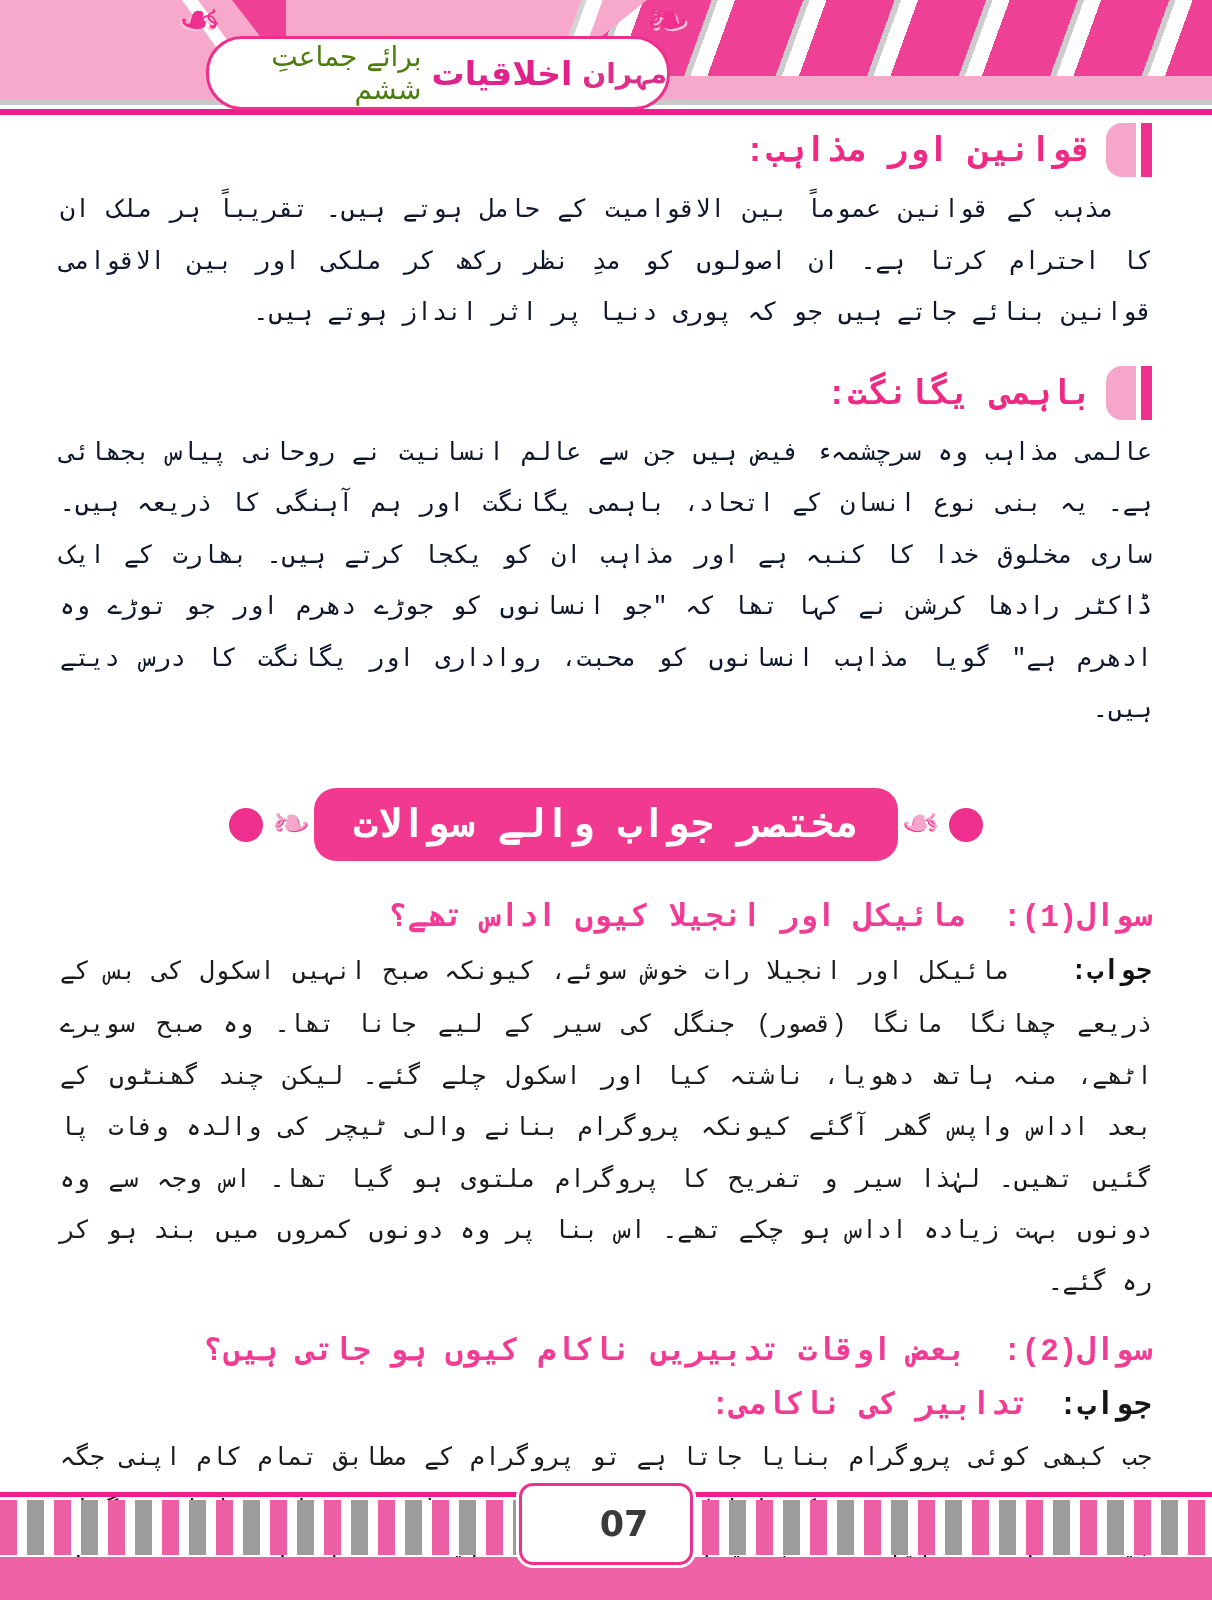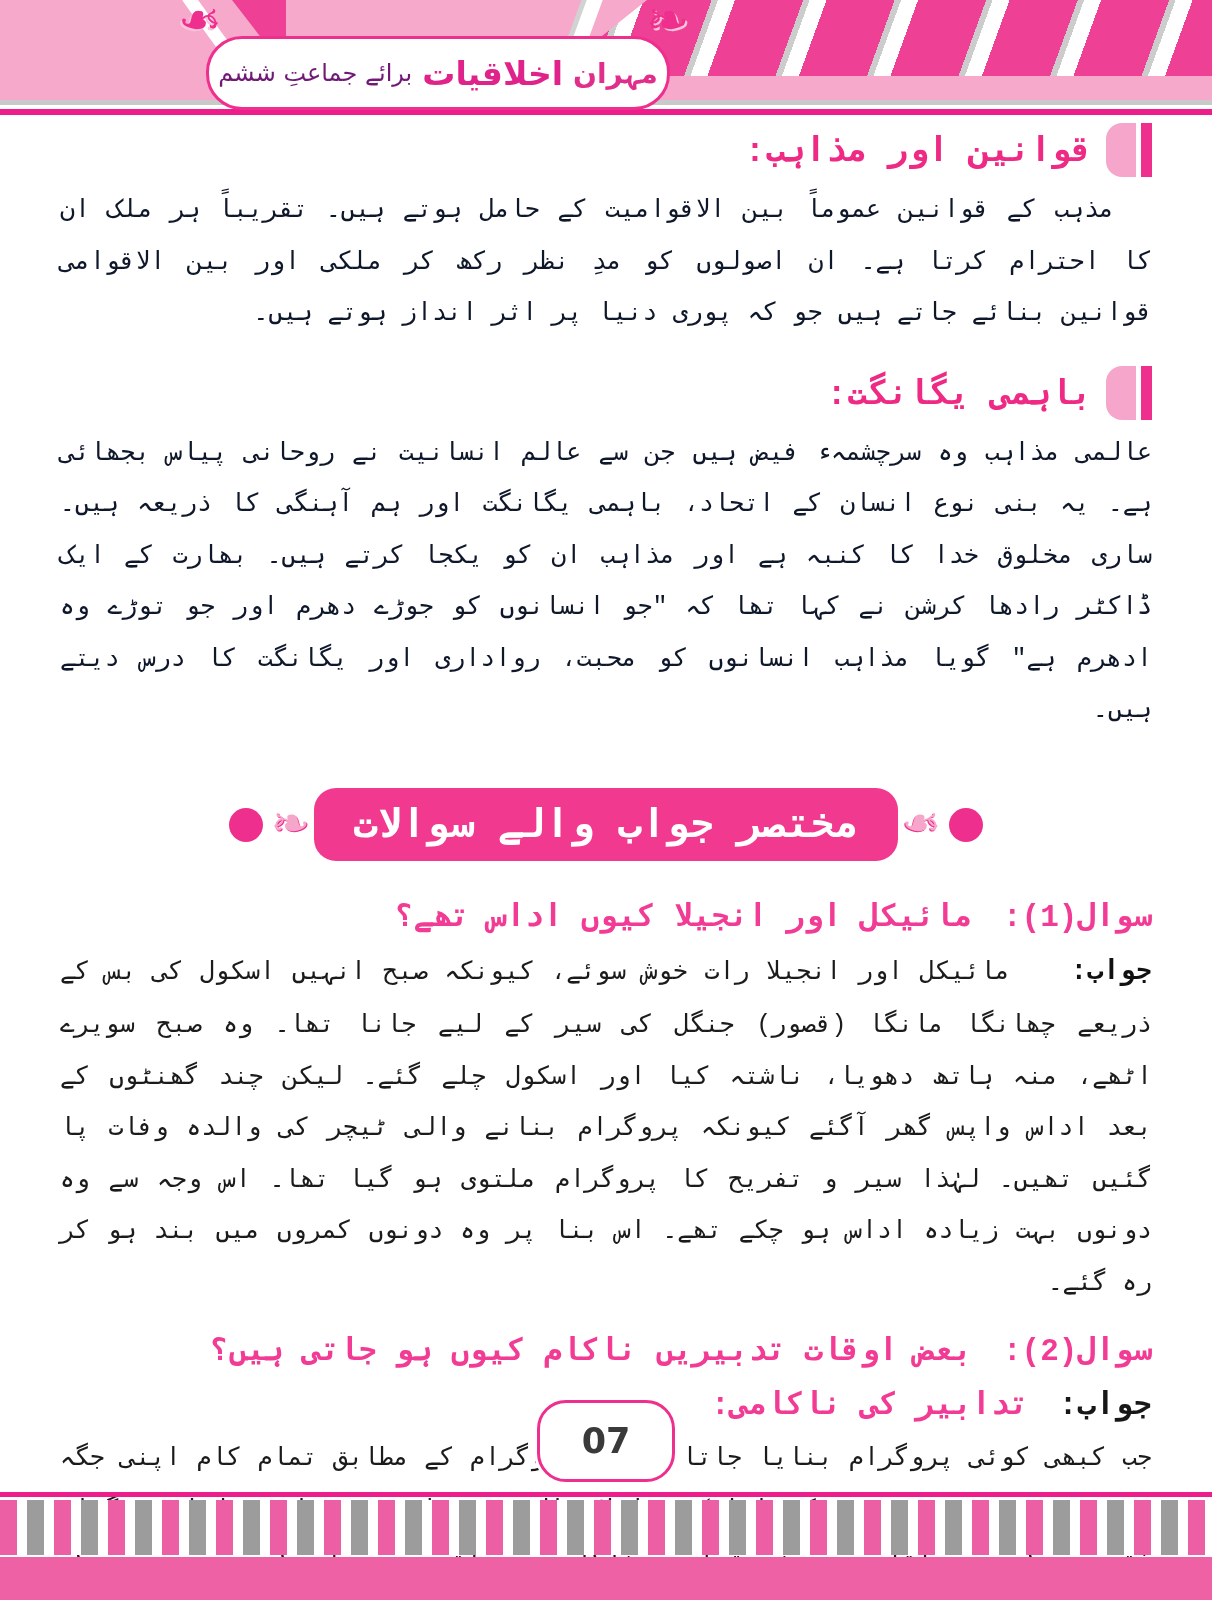--- a/index.html
+++ b/index.html
@@ -15,21 +15,21 @@
     transform:rotate(20deg);box-shadow:-5px 0 0 #d2d2d2;}
   .hdr-tri{position:absolute;top:0;left:198px;width:88px;height:70px;background:#ee4094;
     clip-path:polygon(34px 0,100% 0,100% 100%);}
   .hdr-diag-left{position:absolute;top:-14px;left:214px;width:13px;height:112px;background:#fff;
     transform:rotate(-36deg);}
   .cartouche{position:absolute;top:36px;left:206px;width:458px;height:68px;background:#fff;
     border:3px solid #ee2f8d;border-radius:36px;display:flex;align-items:center;justify-content:center;
     gap:10px;z-index:5;direction:rtl;}
   .cartouche .t1{font-size:28px;font-weight:bold;color:#e02f8b;}
   .cartouche .t2{font-size:33px;font-weight:900;color:#e0238a;letter-spacing:1px;}
-  .cartouche .t3{font-size:24px;color:#701a75;}
+  .cartouche .t3{font-size:28px;color:#4d7c0f;}
   .flourish{position:absolute;top:-6px;font-size:52px;line-height:1;color:#ee2f8d;
     text-shadow:2px 2px 0 #fbc3da;z-index:6;}
   .flourish.left{left:178px;transform:scaleX(-1);}
   .flourish.right{left:646px;}
   .rule-gray{position:absolute;top:100px;left:0;width:100%;height:5px;background:#c9c9c9;}
   .rule-magenta{position:absolute;top:109px;left:0;width:100%;height:6px;background:#ed1e8b;}
 
   
   .content{position:absolute;top:111px;left:0;width:1212px;padding:0 60px;box-sizing:border-box;
     direction:rtl;font-family:Liberation Mono, monospace;}
@@ -48,37 +48,37 @@
   .qa-banner-wrap{direction:ltr;display:flex;align-items:center;justify-content:center;
     margin-top:38px;height:100px;gap:6px;}
   .orn{font-size:58px;line-height:1;color:#f6a6ca;text-shadow:1px 1px 0 #ee2f8d;}
   .orn.flip{transform:scaleX(-1);}
   .dot{width:34px;height:34px;border-radius:50%;background:#ee2f8d;margin:0 4px;}
   .qa-pill{background:#f0398f;color:#fff;font-size:40px;font-weight:bold;
     padding:12px 40px;border-radius:22px;direction:rtl;}
 
   
   .q-row{margin-top:22px;font-size:31px;font-weight:bold;color:#f23b94;}
-  .q-row .q-label{margin-left:12px;}
+  .q-row .q-label{margin-left:18px;}
   .a-para{margin:10px 0 0;font-size:25px;line-height:2.06;color:#1b1b1b;text-align:justify;}
   .a-label{font-weight:bold;color:#111;margin-left:44px;font-size:27px;}
   .a2-head{margin-top:16px;font-size:31px;font-weight:bold;}
   .a2-head .jl{color:#171717;margin-left:12px;}
   .a2-head .sub{color:#f23b94;}
 
   
   .ftr-rule{position:absolute;top:1492px;left:0;width:100%;height:5px;background:#ed1e8b;}
   .ftr-stripes{position:absolute;top:1500px;left:0;width:100%;height:55px;
     background:repeating-linear-gradient(90deg,#ed5fa4 0 17px,#fff 17px 27px,#9c9c9c 27px 44px,#fff 44px 54px);}
   .ftr-band{position:absolute;top:1557px;left:0;width:100%;height:43px;background:#ee61a5;}
-  .page-badge{position:absolute;top:1400px;left:50%;transform:translateX(-50%);
-    width:132px;height:76px;background:#fff;border:3px solid #ee2f8d;border-radius:29px;
+  .page-badge{position:absolute;top:1483px;left:50%;transform:translateX(-50%);
+    width:132px;height:76px;background:#fff;border:3px solid #ee2f8d;border-radius:14px;
     display:flex;align-items:center;justify-content:center;
     font-size:35px;font-weight:bold;color:#3a3a3a;z-index:3;
-    box-shadow:0 0 0 3px #fff;}
+    box-shadow:0 0 0 3px #fff;padding-left:36px;}
 </style>
 </head>
 <body>
 
 <div class="page">
 
   <div class="hdr">
     <div class="hdr-stripes"></div>
     <div class="hdr-diag-right"></div>
     <div class="hdr-tri"></div>

